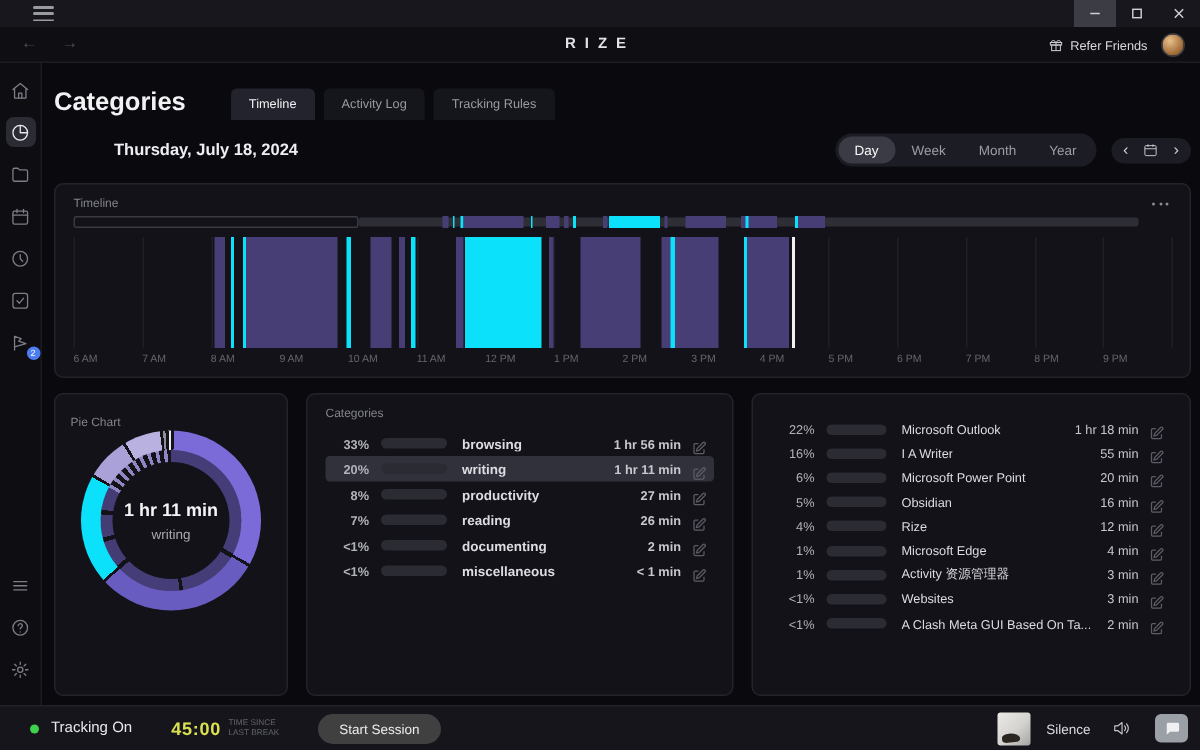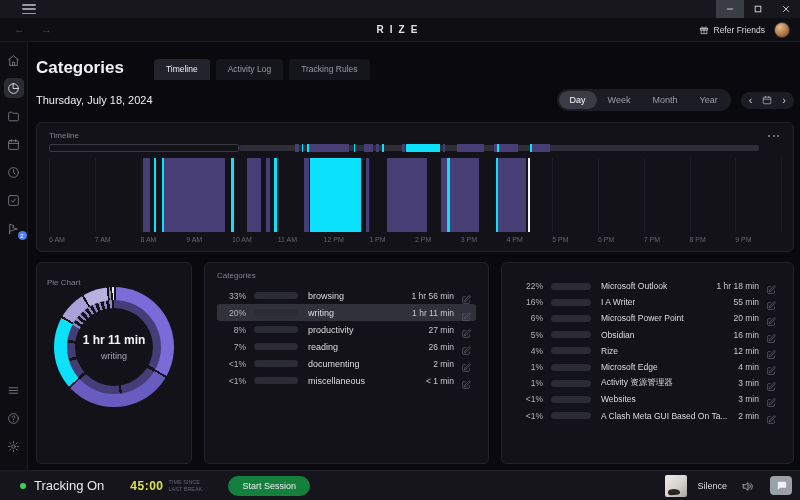--- a/index.html
+++ b/index.html
@@ -38,21 +38,21 @@
   
   .main { position:absolute; left:28px; top:42px; right:0; bottom:30px; }
 
   .header-row { position:absolute; left:8px; top:6px; right:8px; height:32px; display:flex; align-items:flex-end; }
   .page-title { font-size:17px; font-weight:bold; color:#f2f2f5; margin-bottom:2px; }
   .tabs { display:flex; gap:6px; margin-left:30px; }
   .tab { padding:5px 12px 6px; font-size:8.5px; color:#9a9aa2; background:#15151c; border-radius:4px 4px 0 0; cursor:pointer; }
   .tab.active { background:#23232d; color:#f0f0f3; }
 
   .date-row { position:absolute; left:8px; top:46px; right:6px; height:24px; display:flex; align-items:center; }
-  .date-label { font-size:11px; font-weight:normal; color:#eeeef1; }
+  .date-label { font-size:11px; font-weight:bold; color:#eeeef1;margin-left:40px; }
   .range-seg { margin-left:auto; display:flex; align-items:center; background:#1c1c24; border-radius:13px; padding:2px; }
   .range-opt { font-size:9px; color:#9d9da5; padding:4px 11px; border-radius:11px; cursor:pointer; }
   .range-opt.active { background:#3b3b45; color:#fafafc; }
   .date-nav { margin-left:10px; display:flex; align-items:center; background:#1c1c24; border-radius:13px; padding:3px 8px; gap:10px; }
   .date-nav .chev { font-size:11px; color:#cfcfd4; cursor:pointer; line-height:1; }
   .date-nav svg { width:10px; height:10px; stroke:#cfcfd4; stroke-width:1.5; fill:none; cursor:pointer; }
 
   
   .card { background:#121218; border:1px solid #23232b; border-radius:6px; }
   .card-title { font-size:8px; color:#83838c; }
@@ -86,40 +86,40 @@
   .donut-hole { position:absolute; inset:21px; border-radius:50%; background:#121218; display:flex; flex-direction:column; align-items:center; justify-content:center; }
   .donut-value { font-size:12px; font-weight:bold; color:#f4f4f6; }
   .donut-label { font-size:9px; color:#a7a7b0; margin-top:4px; }
 
   
   .list-card { padding:8px 12px; display:flex; flex-direction:column; }
   .cat-card { width:285px; }
   .apps-card { flex:1; }
   .rows { margin-top:7px; }
   .lrow { display:flex; align-items:center; border-radius:3px; padding:0 5px; }
-  .cat-card .lrow { height:17px; }
+  .cat-card .lrow { height:17px;font-weight:bold; }
   .apps-card .lrow { height:16.2px; }
   .lrow.hl { background:#31313c; }
   .c-pct { width:24px; text-align:right; font-size:8.5px; color:#b2b2ba; flex:none; }
   .c-bar { width:44px; height:7px; background:#2b2b33; border-radius:3.5px; margin-left:8px; overflow:hidden; flex:none; }
   .apps-card .c-bar { width:40px; }
   .c-fill { height:100%; border-radius:3.5px; }
   .c-label { margin-left:10px; font-size:9px; color:#dcdce1; white-space:nowrap; overflow:hidden; text-overflow:ellipsis; }
   .apps-card .c-label { font-size:8.5px; }
   .c-time { margin-left:auto; font-size:8.5px; color:#c7c7cd; white-space:nowrap; padding-left:6px; }
   .c-edit { margin-left:7px; flex:none; width:10px; height:10px; color:#5d5d67; cursor:pointer; }
   .c-edit svg { width:10px; height:10px; stroke:currentColor; stroke-width:2; fill:none; }
 
   
   .footer { position:absolute; left:0; right:0; bottom:0; height:30px; background:#15151b; border-top:1px solid #22222a; display:flex; align-items:center; }
   .track-dot { width:6px; height:6px; border-radius:50%; background:#3fd04c; margin-left:20px; flex:none; }
-  .track-label { font-size:13px; color:#e8e8ec; margin-left:8px; }
+  .track-label { font-size:10px; color:#e8e8ec; margin-left:8px; }
   .timer { font-size:12px; font-weight:bold; color:#dce24f; margin-left:26px; letter-spacing:0.5px; }
   .timer-caption { margin-left:5px; font-size:5.5px; color:#63636c; line-height:1.25; text-transform:uppercase; }
-  .session-btn { margin-left:26px; background:#15803d; color:#ececef; font-size:9px; padding:5px 14px; border-radius:12px; border:none; cursor:pointer; font-family:inherit; }
+  .session-btn { margin-left:26px; background:#404040; color:#ececef; font-size:9px; padding:5px 14px; border-radius:12px; border:none; cursor:pointer; font-family:inherit; }
   .footer-right { margin-left:auto; display:flex; align-items:center; margin-right:8px; }
   .media-art { width:22px; height:22px; border-radius:2px; background:linear-gradient(135deg,#eceae6 0%,#d5d3cf 55%,#a7a5a1 100%); position:relative; overflow:hidden; flex:none; }
   .media-art::after { content:""; position:absolute; left:3px; bottom:2px; width:12px; height:6px; background:#2c2620; border-radius:40% 60% 30% 30%; transform:rotate(-6deg); }
   .media-title { font-size:9px; color:#dcdce0; margin:0 14px 0 10px; }
   .speaker { width:13px; height:13px; flex:none; cursor:pointer; }
   .speaker svg { width:13px; height:13px; stroke:#c9c9cf; stroke-width:1.4; fill:none; stroke-linecap:round; stroke-linejoin:round; }
   .chat-btn { margin-left:16px; width:22px; height:19px; border-radius:4px; background:#9ba0a7; display:flex; align-items:center; justify-content:center; cursor:pointer; flex:none; }
   .chat-btn svg { width:11px; height:11px; fill:#eef0f2; }
 </style>
 </head>

